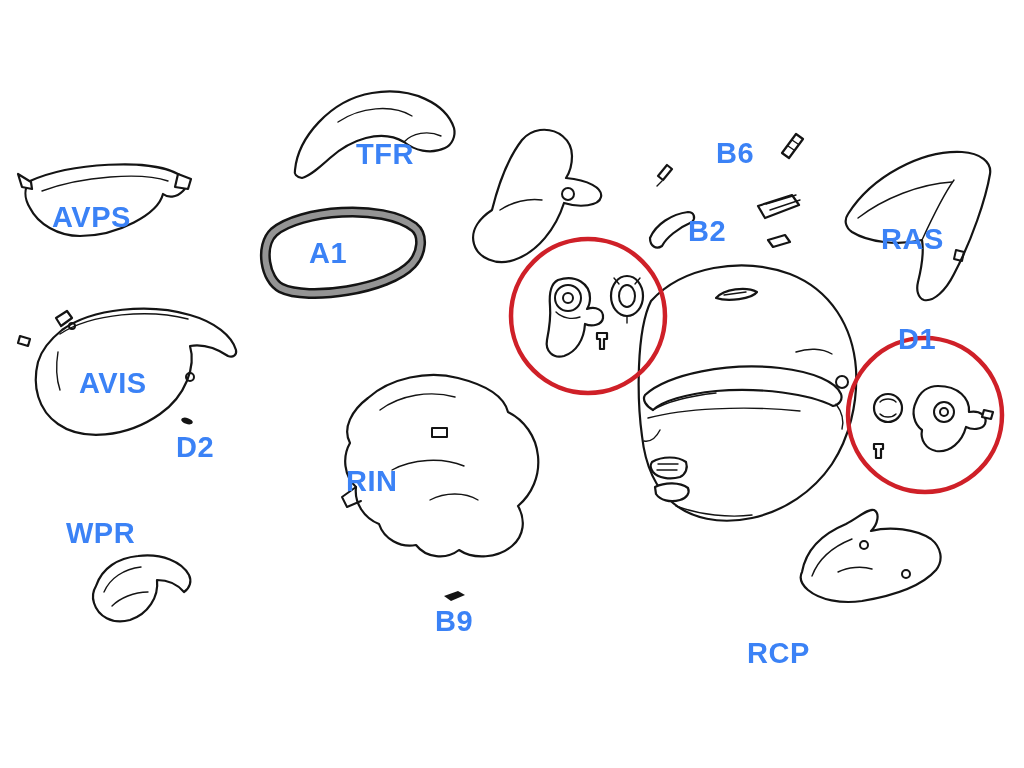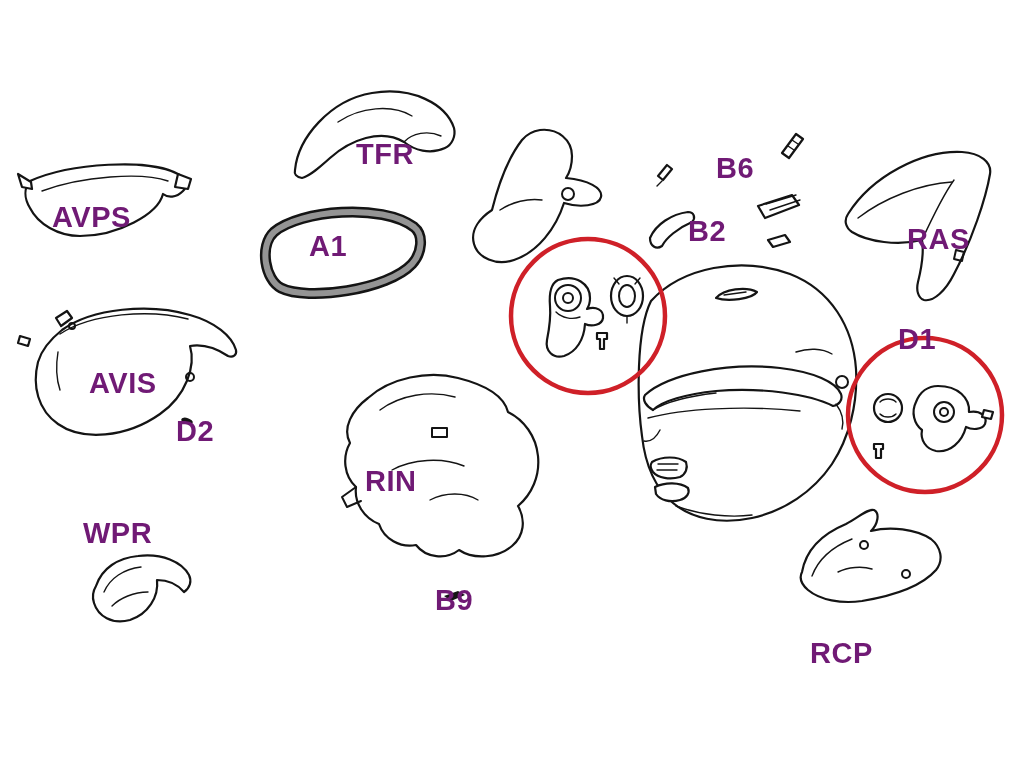--- a/index.html
+++ b/index.html
@@ -1,20 +1,20 @@
 <!DOCTYPE html>
 <html style="--line: #141414; --gasket: #949494; --highlight: #cf2028;"><head>
 <meta charset="utf-8">
 <title>Diagram</title>
 <style>
   html,body{margin:0;padding:0;background:#fff;}
   .stage{position:relative;width:1024px;height:768px;background:#fff;overflow:hidden;margin:0 auto;
          font-family:"Liberation Sans",sans-serif;}
   .diagram-svg{position:absolute;left:0;top:0;width:1024px;height:768px;}
-  .lbl{position:absolute;z-index:3;color:#701a75;white-space:nowrap;
+  .lbl{position:absolute;z-index:3;color:#3b82f6;white-space:nowrap;
        font:700 29px/1.05 "Liberation Sans",sans-serif;letter-spacing:.5px;}
   
   .ln   {fill:#fff;stroke:var(--line,#141414);stroke-width:2.2;stroke-linejoin:round;stroke-linecap:round;}
   .ln-n {fill:none;stroke:var(--line,#141414);stroke-width:2;stroke-linejoin:round;stroke-linecap:round;}
   .ln-t {fill:none;stroke:var(--line,#141414);stroke-width:1.4;stroke-linejoin:round;stroke-linecap:round;}
   .ln-f {fill:var(--line,#141414);stroke:none;}
   .gask-o{fill:none;stroke:var(--line,#141414);stroke-width:11;stroke-linejoin:round;}
   .gask-i{fill:none;stroke:var(--gasket,#949494);stroke-width:6;stroke-linejoin:round;}
   .hl   {fill:none;stroke:var(--highlight,#cf2028);stroke-width:4.5;}
 </style>
@@ -140,31 +140,31 @@
       <path class="ln" d="M984,410 l9,2 -2,7 -9,-2 Z"></path>
       <path class="ln" d="M874,444 l9,0 0,5 -2,0 0,9 -5,0 0,-9 -2,0 Z"></path>
     </g>
 
     <circle class="hl" cx="588" cy="316" r="77"></circle>
     <circle class="hl" cx="925" cy="415" r="77"></circle>
   </svg>
 
   <div class="lbl" style="left:52px;top:202px">AVPS</div>
   <div class="lbl" style="left:356px;top:139px">TFR</div>
-  <div class="lbl" style="left:309px;top:231px">A1</div>
-  <div class="lbl" style="left:89px;top:368px">AVIS</div>
-  <div class="lbl" style="left:176px;top:416px">D2</div>
-  <div class="lbl" style="left:83px;top:518px">WPR</div>
-  <div class="lbl" style="left:365px;top:466px">RIN</div>
-  <div class="lbl" style="left:435px;top:585px">B9</div>
-  <div class="lbl" style="left:716px;top:153px">B6</div>
+  <div class="lbl" style="left:309px;top:238px">A1</div>
+  <div class="lbl" style="left:79px;top:368px">AVIS</div>
+  <div class="lbl" style="left:176px;top:432px">D2</div>
+  <div class="lbl" style="left:66px;top:518px">WPR</div>
+  <div class="lbl" style="left:346px;top:466px">RIN</div>
+  <div class="lbl" style="left:435px;top:606px">B9</div>
+  <div class="lbl" style="left:716px;top:138px">B6</div>
   <div class="lbl" style="left:688px;top:216px">B2</div>
-  <div class="lbl" style="left:907px;top:224px">RAS</div>
+  <div class="lbl" style="left:881px;top:224px">RAS</div>
   <div class="lbl" style="left:898px;top:324px">D1</div>
-  <div class="lbl" style="left:810px;top:638px">RCP</div>
+  <div class="lbl" style="left:747px;top:638px">RCP</div>
 
 </div>
 
 <svg class="diagram-svg" viewBox="0 0 1024 768" style="pointer-events:none" xmlns="http://www.w3.org/2000/svg">
   <g>
     <path class="ln" d="M802,572 C806,550 822,534 846,524 C858,518 868,508 874,510 C880,513 878,524 871,531 C890,526 916,529 931,539 C941,547 944,560 936,570 C922,586 892,596 862,601 C841,604 820,600 808,590 C801,584 799,578 802,572 Z"></path>
     <path class="ln-t" d="M812,576 C818,560 832,547 852,539"></path>
     <circle class="ln-n" cx="864" cy="545" r="4"></circle>
     <circle class="ln-n" cx="906" cy="574" r="4"></circle>
     <path class="ln-t" d="M838,572 C848,567 862,566 872,569"></path>

